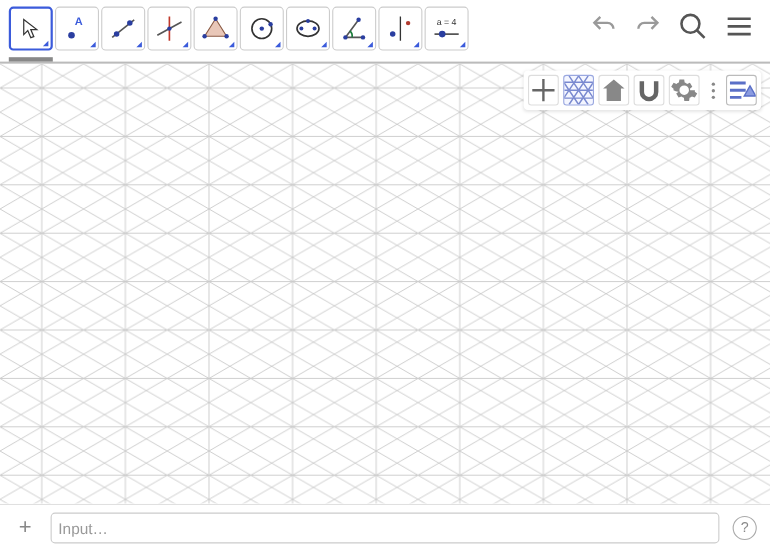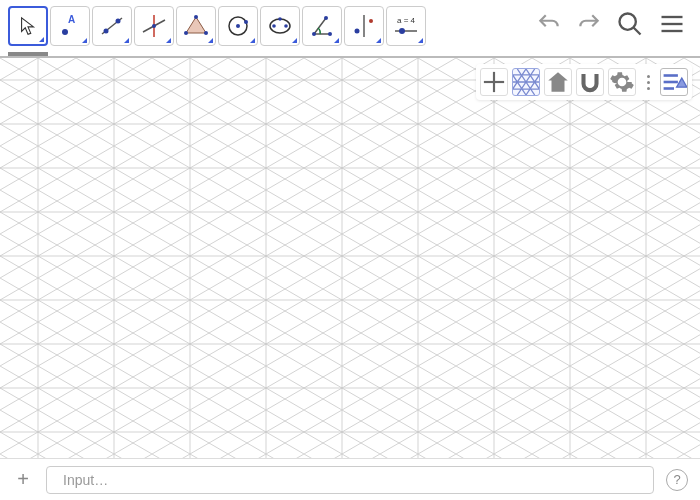--- a/index.html
+++ b/index.html
@@ -61,21 +61,21 @@
   .inputbar {
     height: 42px; border-top: 1px solid #ddd;
     display: flex; align-items: center; padding: 0 12px; gap: 12px;
   }
   .plus {
     width: 22px; height: 22px; display:flex; align-items:center;
     justify-content:center; color:#888; font-size:20px; cursor:pointer;
   }
   .input {
     flex: 1; height: 28px; border: 1px solid #ccc;
-    border-radius: 4px; padding: 0 16px; font-size: 14px;
+    border-radius: 4px; padding: 0 6px; font-size: 14px;
     color: #4c1d95;
   }
   .input::placeholder { color: #999; }
   .help {
     width: 22px; height: 22px; border:1px solid #aaa; border-radius:50%;
     display:flex; align-items:center; justify-content:center;
     color:#888; font-size:13px; cursor:pointer;
   }
   .slider-label { font-size: 8px; color:#333; }
 </style>

